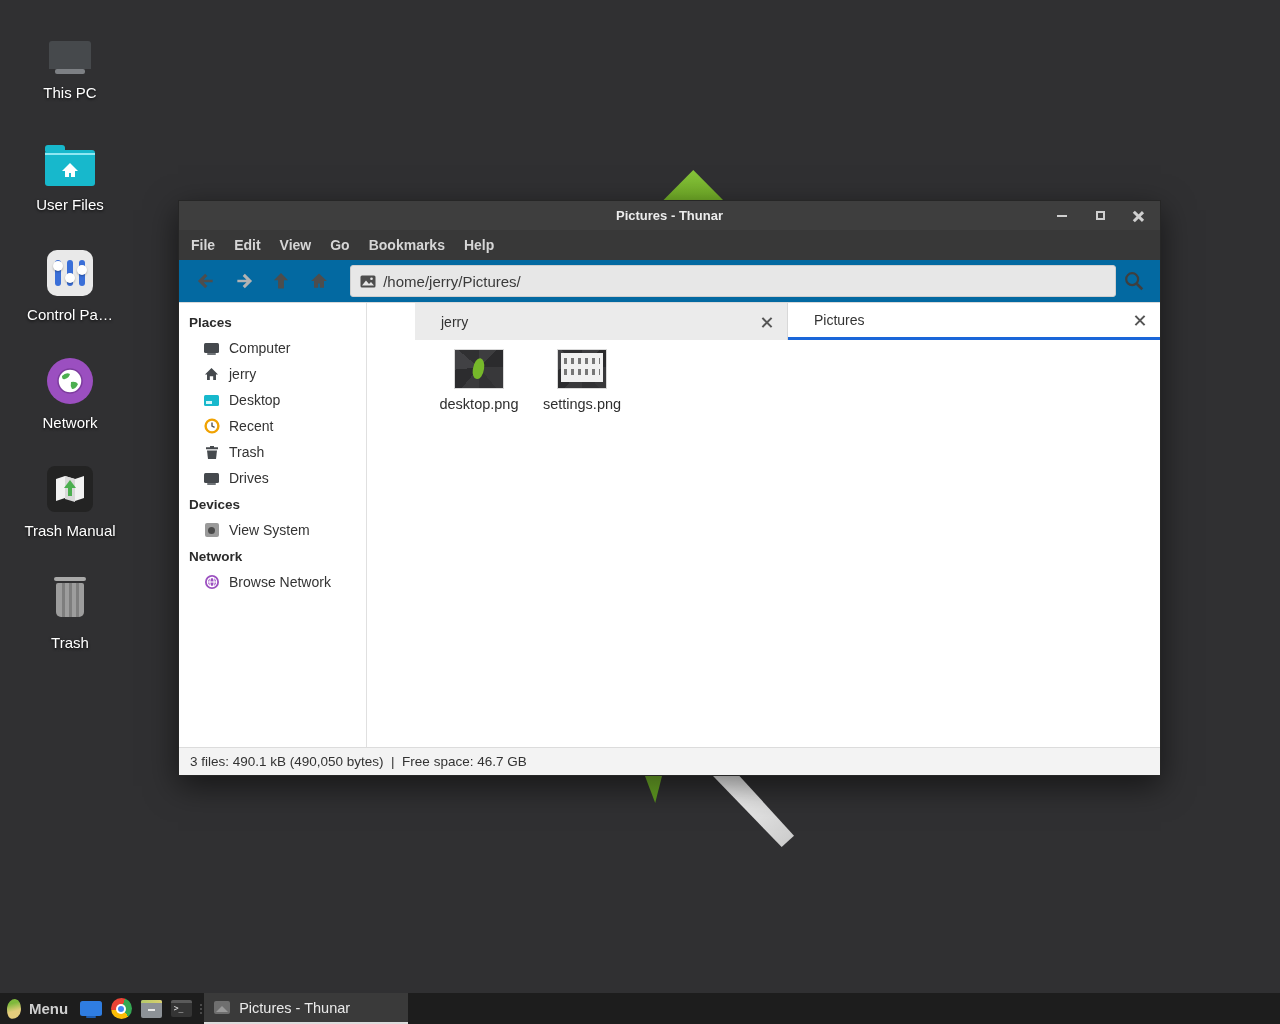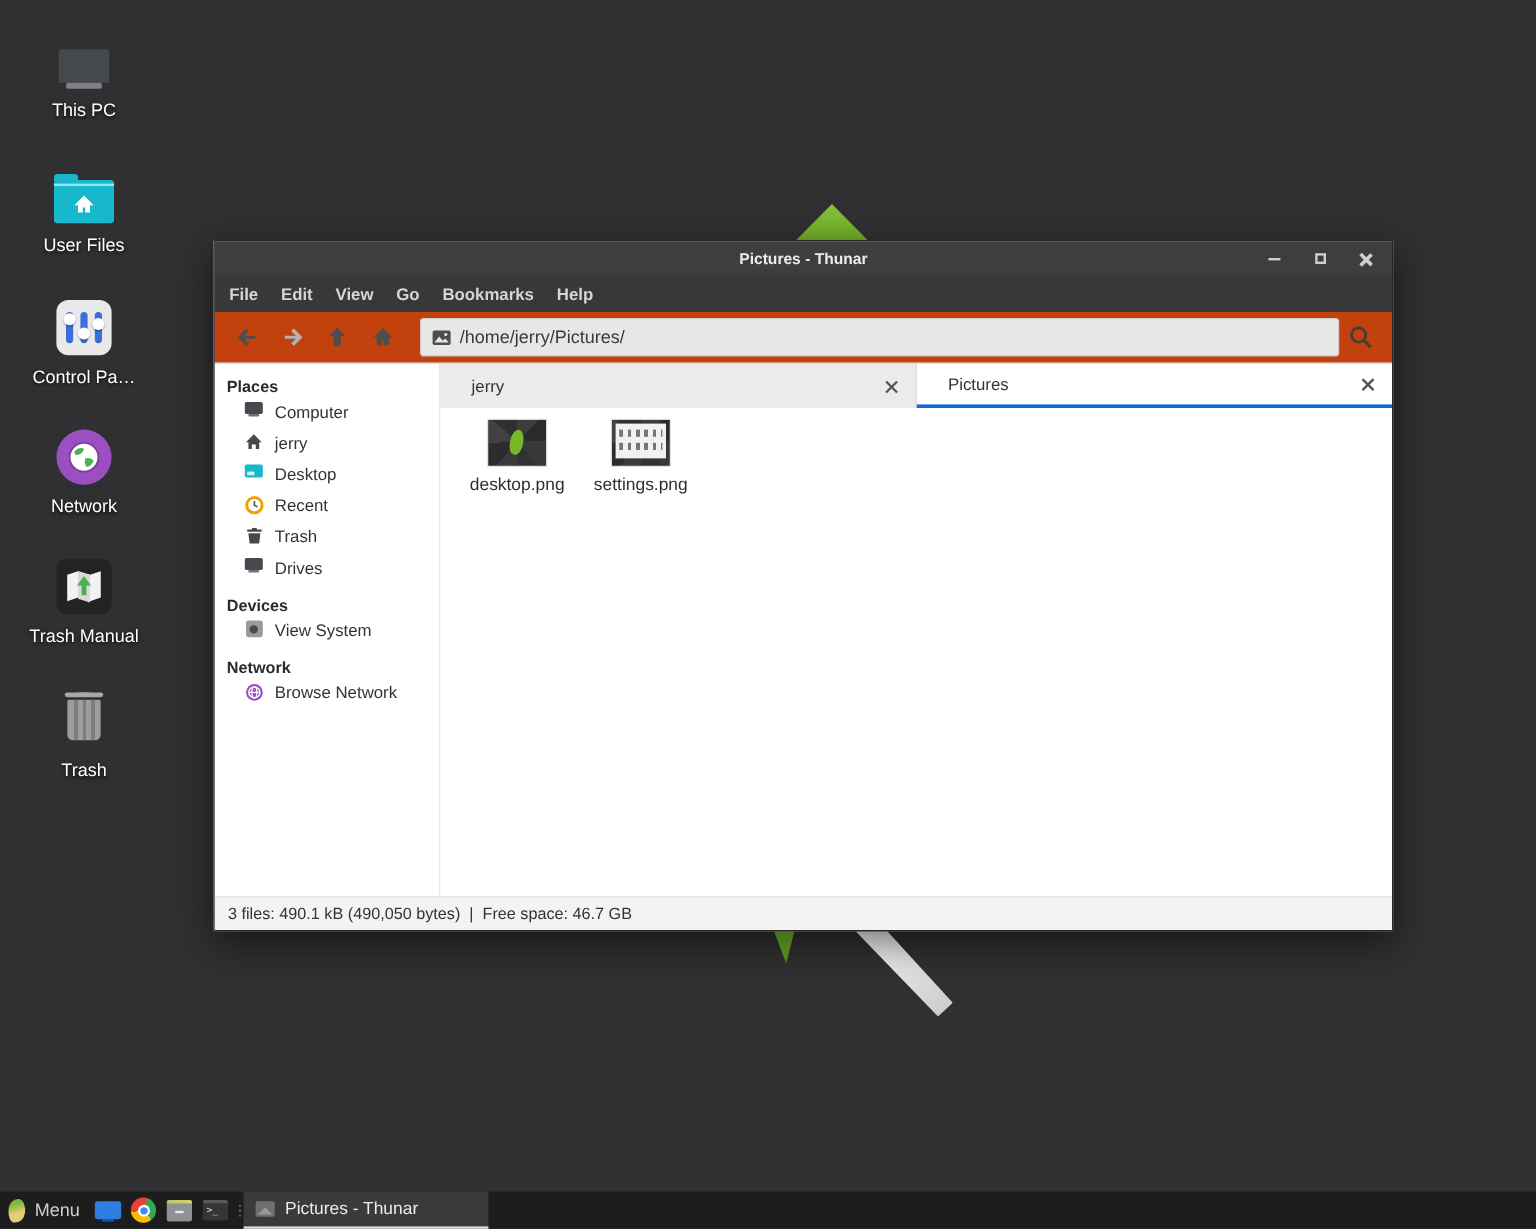--- a/index.html
+++ b/index.html
@@ -77,35 +77,35 @@
   .max-glyph { width:9px; height:9px; border:2px solid #cfcfcf; }
   .close-glyph { position:relative; width:12px; height:12px; }
   .close-glyph::before,.close-glyph::after { content:""; position:absolute; left:5px; top:0;
     width:2.5px; height:13px; background:#cfcfcf; }
   .close-glyph::before { transform:rotate(45deg); } .close-glyph::after { transform:rotate(-45deg); }
 
   .menubar { height:30px; background:#383838; display:flex; align-items:center;
     padding-left:12px; gap:19px; flex:0 0 30px; }
   .menubar span { color:#d6d6d6; font-size:14px; cursor:default;font-weight:bold; }
 
-  .toolbar { height:43px; background:#c2410c; border-bottom:1px solid #d9d9d9;
+  .toolbar { height:43px; background:#0369a1; border-bottom:1px solid #d9d9d9;
     display:flex; align-items:center; padding:0 8px; flex:0 0 43px; }
   .navbtn { width:38px; height:34px; display:flex; align-items:center; justify-content:center; border-radius:3px; }
   .pathbar { margin-left:12px; width:770px; height:32px; background:#e7e7e7;
     border:1px solid #cfcfcf; border-radius:3px; display:flex; align-items:center;
     padding:0 9px; gap:7px; }
   .pathbar .ptext { font-size:15px; color:#3a3a3a; }
   .searchbtn { margin-left:auto; width:36px; height:34px; display:flex;
     align-items:center; justify-content:center; }
 
-  .body-row { flex:1; display:flex; min-height:0; }
+  .body-row { flex:1; display:flex; min-height:0;gap:48px; }
   .sidebar { width:188px; background:#fff; border-right:1px solid #e0e0e0;
     padding-top:6px; overflow:hidden; }
   .side-header { font-size:13.5px; font-weight:bold; color:#2b2b2b; padding:6px 0 5px 10px; }
-  .side-item { display:flex; gap:9px; height:26px; padding-left:24px;
+  .side-item { display:flex; align-items:center; gap:9px; height:26px; padding-left:24px;
     font-size:14px; color:#333; cursor:default; }
   .side-item .si { width:17px; display:flex; justify-content:center; }
 
   .mini-monitor { width:15px; height:10px; background:#45494d; border-radius:1.5px; position:relative; }
   .mini-monitor::after { content:""; position:absolute; left:3px; right:3px; bottom:-2px; height:2px;
     background:#6e7276; border-radius:1px; }
   .mini-desktop { width:15px; height:11px; background:#17b8cc; border-radius:1.5px; position:relative; }
   .mini-desktop::after { content:""; position:absolute; left:2px; bottom:2px; width:6px; height:3px; background:#d7f6fa; }
   .mini-fs { width:14px; height:14px; background:#9a9a9a; border-radius:2px;
     display:flex; align-items:center; justify-content:center; }
@@ -142,21 +142,21 @@
     background:repeating-linear-gradient(90deg, #777 0 3px, transparent 3px 7px); }
   .settings-win::before { top:5px; } .settings-win::after { top:16px; }
 
   .statusbar { height:28px; background:#f3f3f3; border-top:1px solid #dcdcdc;
     display:flex; align-items:center; padding-left:11px; flex:0 0 28px; }
   .statusbar .stext { font-size:13.5px; color:#333; white-space:pre; }
 
   
   .taskbar { position:absolute; left:0; bottom:0; width:1280px; height:31px; background:#1d1d1d;
     display:flex; align-items:center; }
-  .menu-btn { display:flex; align-items:center; gap:8px; padding:0 8px 0 7px; height:100%; }
+  .menu-btn { display:flex; align-items:center; gap:8px; padding:0 8px 0 7px; height:100%;font-weight:bold; }
   .menu-btn .mlabel { color:#cfcfcf; font-size:15px; }
   .mint-leaf { width:14px; height:20px; background:linear-gradient(160deg,#7fb93c 25%,#e5cd7c 60%);
     border-radius:55% 45% 60% 40% / 45% 55% 45% 55%; transform:rotate(6deg); }
   .launcher { width:30px; height:100%; display:flex; align-items:center; justify-content:center; }
   .blue-win { width:22px; height:15px; background:#2f7de1; border-radius:2.5px; position:relative; }
   .blue-win::after { content:""; position:absolute; left:6px; right:6px; bottom:-2px; height:2px;
     background:#1c5cb0; border-radius:1px; }
   .chrome { width:21px; height:21px; border-radius:50%; position:relative;
     background:conic-gradient(from 140deg, #fbbc05 0 120deg, #ea4335 120deg 240deg, #34a853 240deg 360deg); }
   .chrome::before { content:""; position:absolute; left:5.5px; top:5.5px; width:10px; height:10px;

